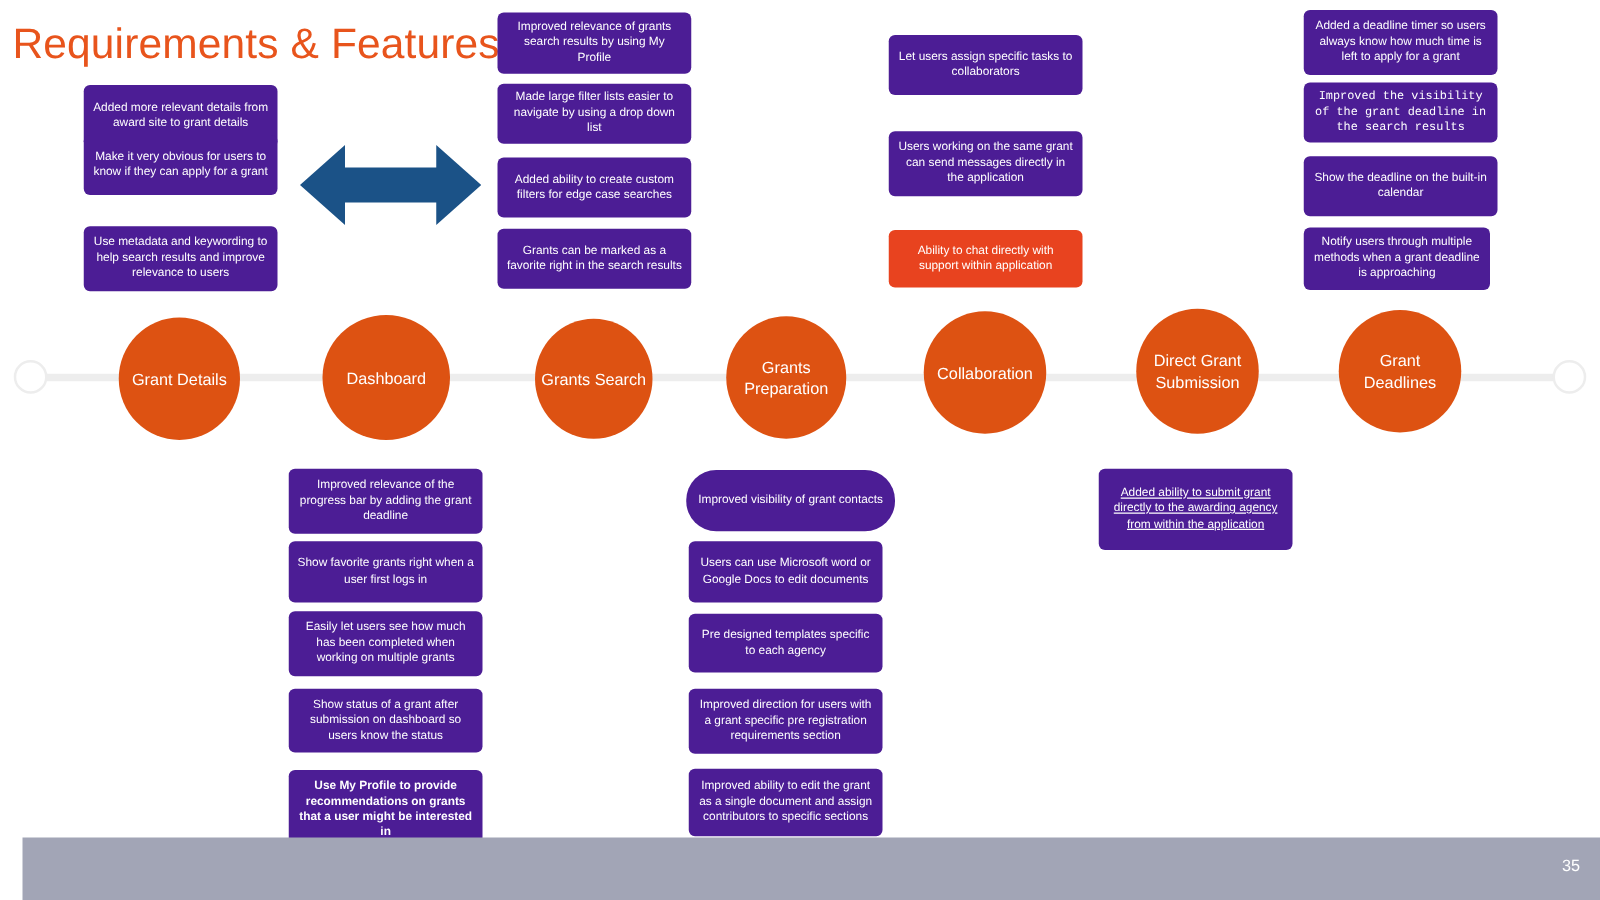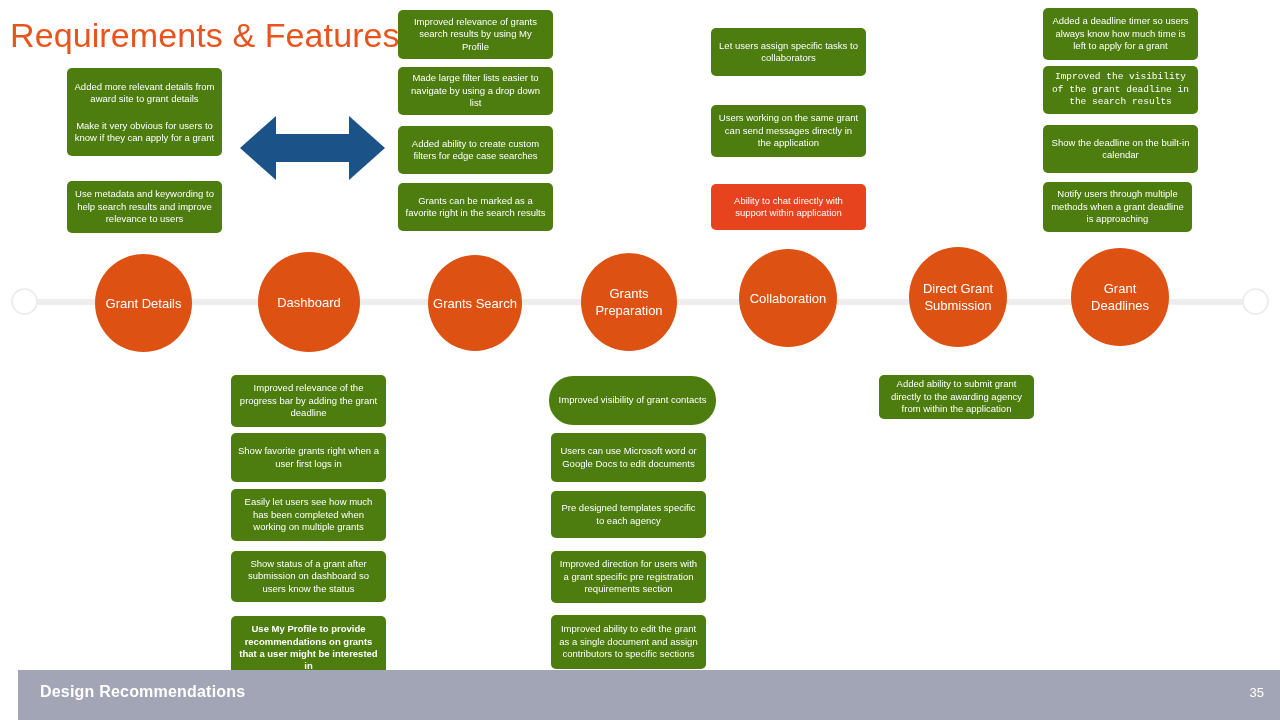--- a/index.html
+++ b/index.html
@@ -42,21 +42,21 @@
     box-sizing: border-box;
     border-radius: 5px;
     color: #ffffff;
     font-size: 9.5px;
     line-height: 12.4px;
     text-align: center;
     display: flex;
     align-items: center;
     justify-content: center;
     padding: 3px 7px;
-    background: #4d7c0f;
+    background: #4c1d95;
   }
   .box.accent { background: #E8431F; }
 
   
   #timeline-line {
     position: absolute;
     left: 24px;
     top: 299px;
     width: 1232px;
     height: 6px;
@@ -171,20 +171,19 @@
       <div class="box" style="left: 231px; top: 375px; width: 155px; height: 52px;">Improved relevance of the progress bar by adding the grant deadline</div>
       <div class="box" style="left: 231px; top: 433px; width: 155px; height: 49px;">Show favorite grants right when a user first logs in</div>
       <div class="box" style="left: 231px; top: 489px; width: 155px; height: 52px;">Easily let users see how much has been completed when working on multiple grants</div>
       <div class="box" style="left: 231px; top: 551px; width: 155px; height: 51px;">Show status of a grant after submission on dashboard so users know the status</div>
       <div class="box" style="left: 231px; top: 616px; width: 155px; height: 64px; font-weight: bold;">Use My Profile to provide recommendations on grants that a user might be interested in</div>
       <div class="box" style="left: 549px; top: 376px; width: 167px; height: 49px; border-radius: 24px;">Improved visibility of  grant contacts</div>
       <div class="box" style="left: 551px; top: 433px; width: 155px; height: 49px;">Users can use Microsoft word or Google Docs to edit documents</div>
       <div class="box" style="left: 551px; top: 491px; width: 155px; height: 47px;">Pre designed templates specific to each agency</div>
       <div class="box" style="left: 551px; top: 551px; width: 155px; height: 52px;">Improved direction for users with a grant specific pre registration requirements section</div>
       <div class="box" style="left: 551px; top: 615px; width: 155px; height: 54px;">Improved ability to edit the grant as a single document and assign contributors to specific sections</div>
-      <div class="box" style="left: 879px; top: 375px; width: 155px; height: 44px;">Added ability to submit grant directly to the awarding agency from within the application</div>
+      <div class="box" style="left: 879px; top: 375px; width: 155px; height: 65px; text-decoration: underline;">Added ability to submit grant directly to the awarding agency from within the application</div>
     </div>
 
   <div id="footer-bar"></div>
-  <div id="footer-title">Design Recommendations</div>
   <div id="footer-page">35</div>
 
 </div>
 
 </body></html>

